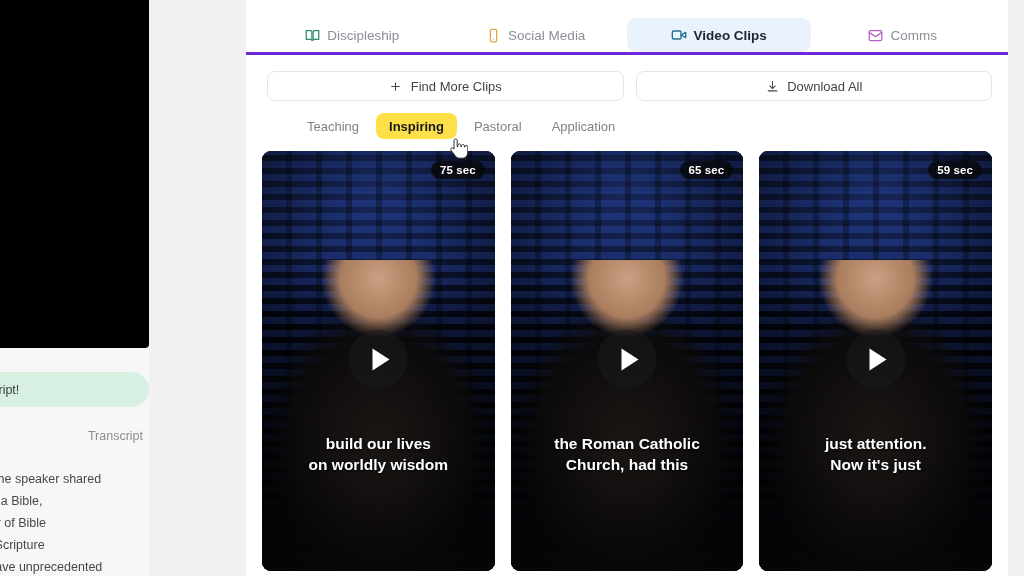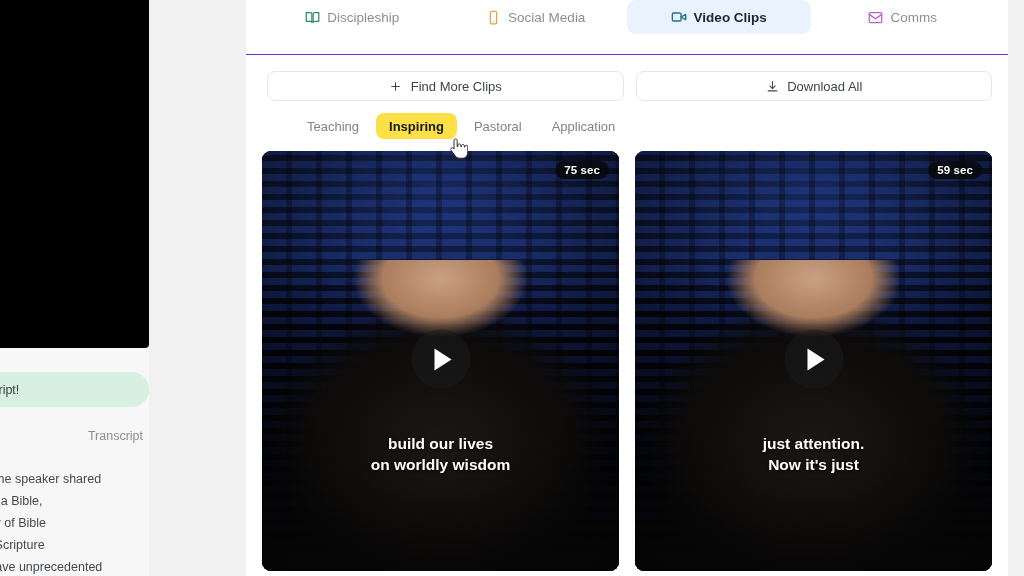--- a/index.html
+++ b/index.html
@@ -83,23 +83,23 @@
     width: 762px;
     height: 576px;
     background: #ffffff;
     overflow: hidden;
   }
 
   
   .tabbar {
     position: relative;
     height: 55px;
-    border-bottom: 1px solid #6d28d9;
-    display: flex;
-    align-items: flex-start;
+    border-bottom: 3px solid #6d28d9;
+    display: flex;
+    align-items: flex-end;
     padding: 0 14px;
     box-sizing: border-box;
   }
   .tab {
     flex: 1 1 0;
     height: 34px;
     display: flex;
     align-items: center;
     justify-content: center;
     gap: 7px;
@@ -424,20 +424,33 @@
         <div class="duration-badge">75 sec</div>
         <div class="play-btn">
           <span class="play-tri"></span>
         </div>
         <div class="caption">
           <div>build our lives</div>
           <div>on worldly wisdom</div>
         </div>
       </div>
 
+      <div class="clip-card">
+        <div class="clip-bg"></div>
+        <div class="clip-subject"></div>
+        <div class="clip-vignette"></div>
+        <div class="duration-badge">65 sec</div>
+        <div class="play-btn">
+          <span class="play-tri"></span>
+        </div>
+        <div class="caption">
+          <div>the Roman Catholic</div>
+          <div>Church, had this</div>
+        </div>
+      </div>
 
       <div class="clip-card">
         <div class="clip-bg"></div>
         <div class="clip-subject"></div>
         <div class="clip-vignette"></div>
         <div class="duration-badge">59 sec</div>
         <div class="play-btn">
           <span class="play-tri"></span>
         </div>
         <div class="caption">

